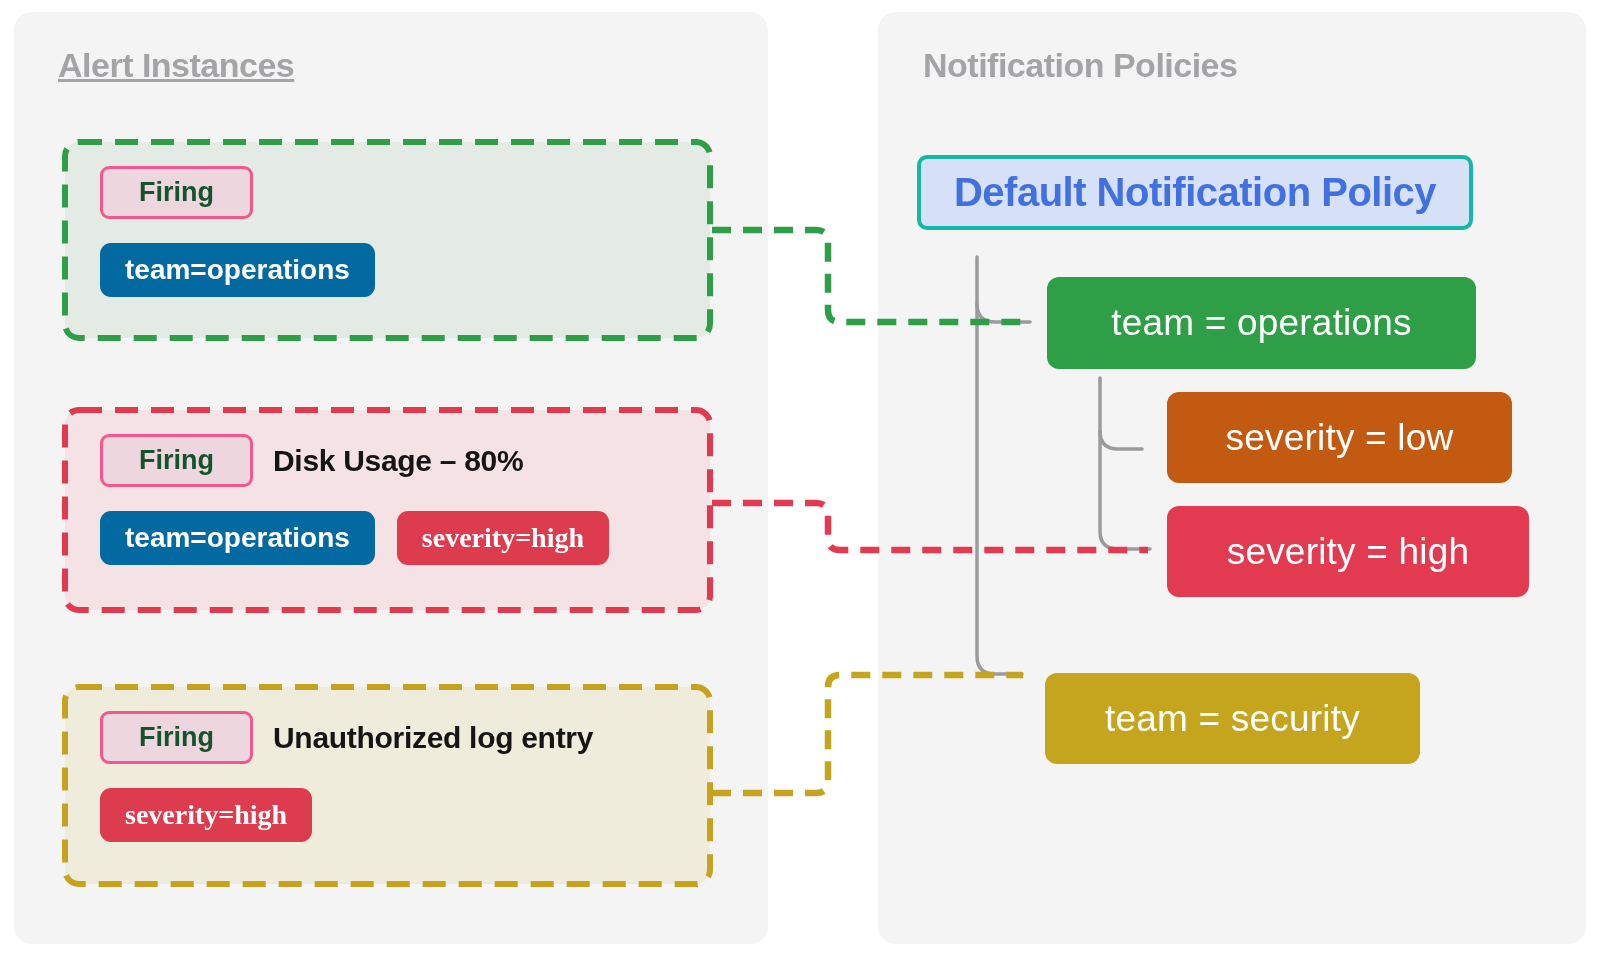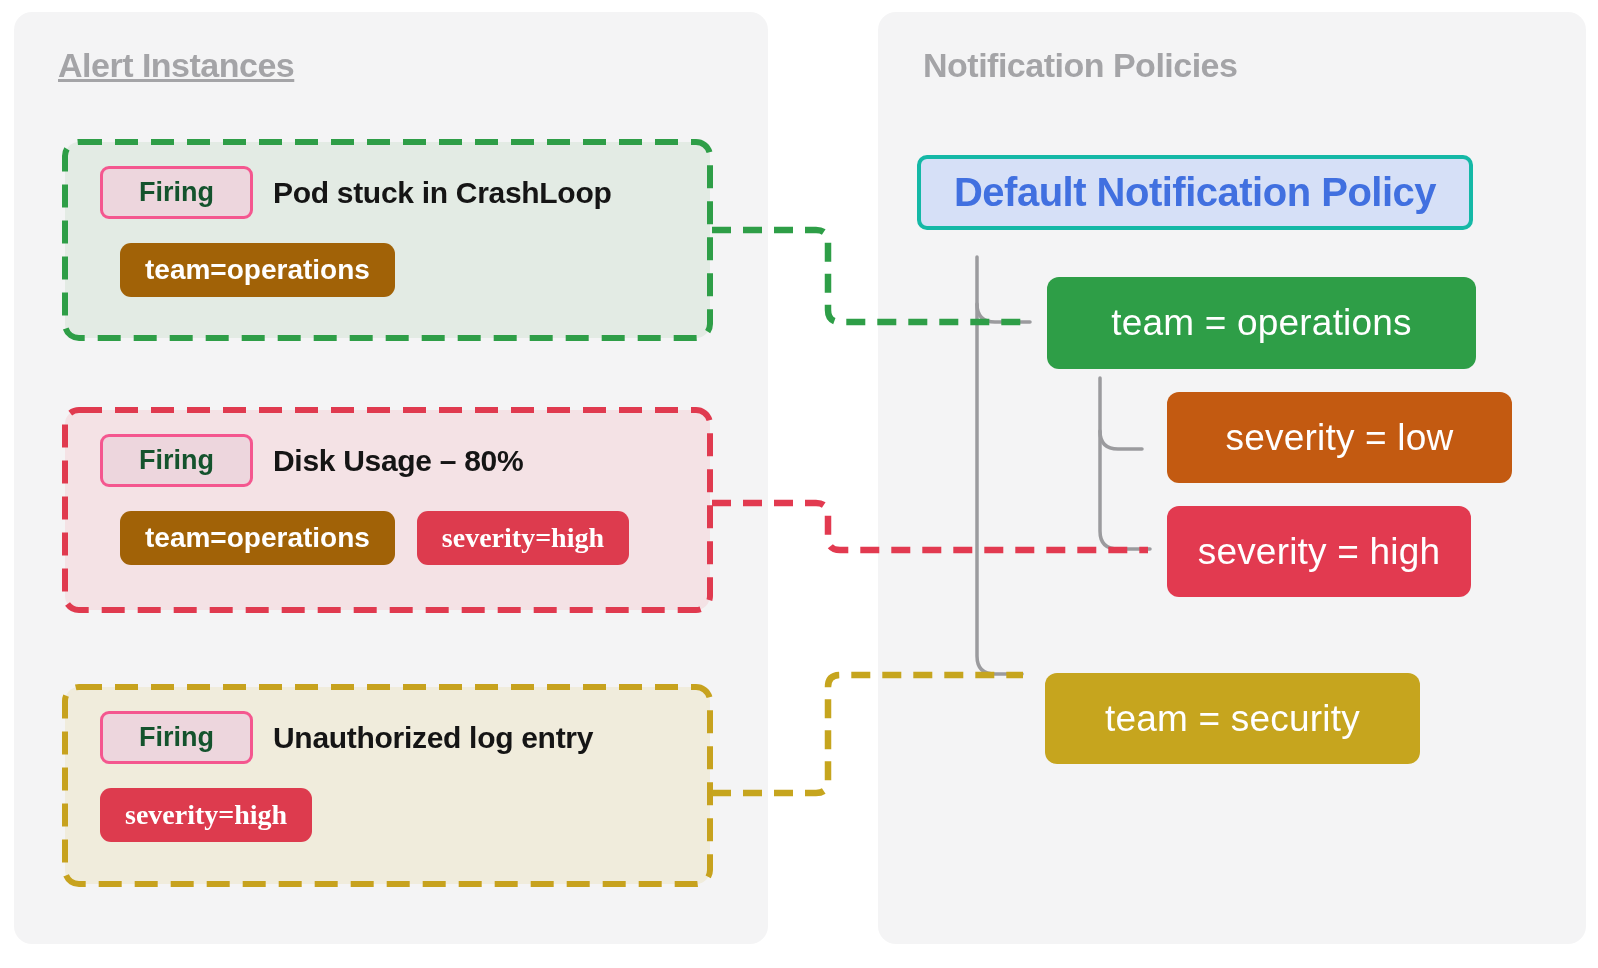--- a/index.html
+++ b/index.html
@@ -36,21 +36,21 @@
     background:#edd6dd;color:#14532d;font-size:27px;font-weight:700;white-space:nowrap;
   }
   .alert-title{
     font-size:30px;font-weight:700;color:#151515;letter-spacing:-0.3px;white-space:nowrap;
   }
   .pill{
     display:inline-flex;align-items:center;justify-content:center;
     padding:11px 25px;border-radius:11px;color:#ffffff;font-size:28px;font-weight:700;
     white-space:nowrap;
   }
-  .pill-green{background:#a16207;margin-left:20px;}
+  .pill-green{background:#0369a1;}
   .pill-red{background:#dd3b4e;font-family:Liberation Serif, serif;}
   .pill-gold{background:#c3a118;}
 
   
   .wires{position:absolute;left:0;top:0;pointer-events:none;z-index:5;}
 
   
   .root-box{
     position:absolute;left:917px;top:155px;width:556px;height:75px;box-sizing:border-box;
     background:#d6e0f7;border:4px solid #14b8a6;border-radius:10px;
@@ -64,37 +64,36 @@
     z-index:6;letter-spacing:0.2px;
   }
   .policy-node.notched::before{
     content:"";position:absolute;left:-21px;top:50%;transform:translateY(-50%);
     width:0;height:0;border-top:25px solid transparent;border-bottom:25px solid transparent;
     border-right:23px solid transparent;
   }
   .node-operations{left:1047px;top:277px;width:429px;height:92px;background:#2e9e47;}
   .node-operations::before{border-right-color:#2e9e47;}
   .node-low{left:1167px;top:392px;width:345px;height:91px;background:#c35a11;}
-  .node-high{left:1167px;top:506px;width:304px;height:91px;background:#e23a50;}
+  .node-high{left:1167px;top:506px;width:362px;height:91px;background:#e23a50;}
   .node-high::before{border-right-color:#e23a50;}
   .node-security{left:1045px;top:627px;width:375px;height:91px;background:#c6a51e;margin-top:46px;}
   .node-security::before{border-right-color:#c6a51e;}
 </style>
 </head>
 <body>
 
 <div class="panel panel-left"></div>
 <div class="panel panel-right"></div>
 <div class="panel-title panel-title-left">Alert Instances</div>
 <div class="panel-title panel-title-right">Notification Policies</div>
 
 <div class="alert-card card-1">
   <div class="card-row">
     <span class="firing-badge">Firing</span>
-    <span class="alert-title">Pod stuck in CrashLoop</span>
   </div>
   <div class="card-row card-row-labels">
     <span class="pill pill-green">team=operations</span>
   </div>
 </div>
 
 <div class="alert-card card-2">
   <div class="card-row">
     <span class="firing-badge">Firing</span>
     <span class="alert-title">Disk Usage – 80%</span>

